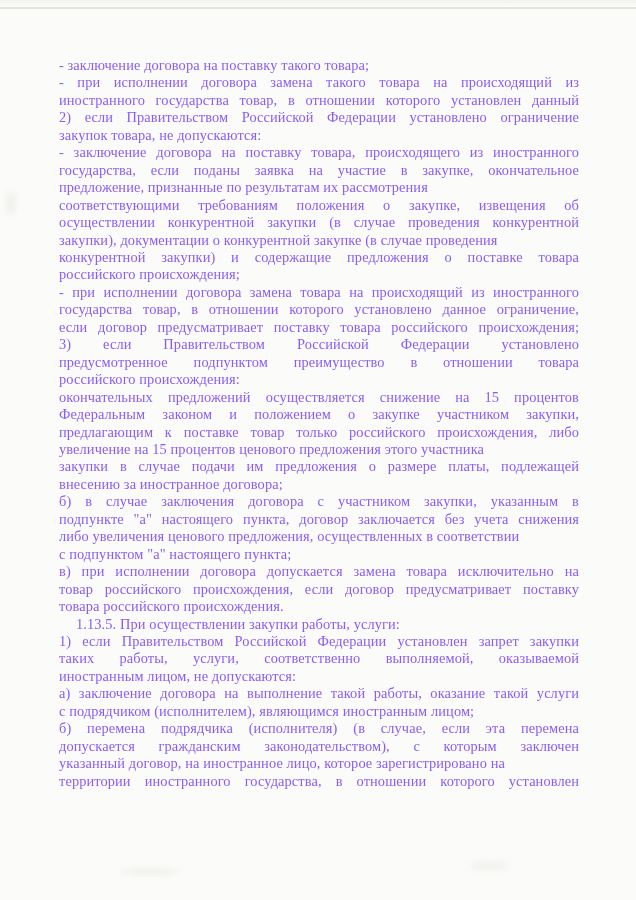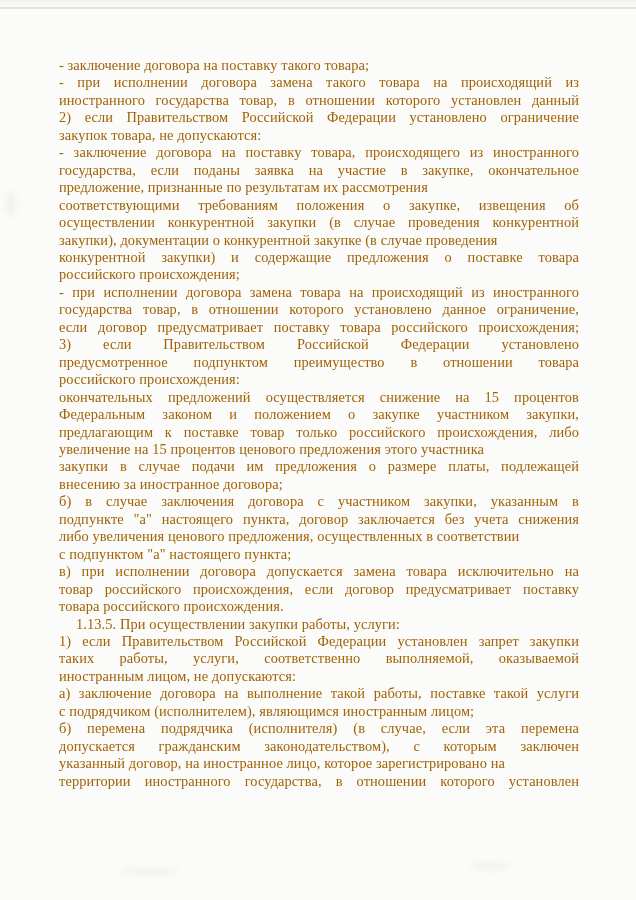--- a/index.html
+++ b/index.html
@@ -36,21 +36,21 @@
   }
   .smudge-1 { left: 6px;   top: 190px; width: 10px; height: 26px; }
   .smudge-2 { left: 470px; top: 862px; width: 40px; height: 8px;  }
   .smudge-3 { left: 120px; top: 868px; width: 60px; height: 7px;  }
 
   .page-text {
     position: absolute;
     left: 59px;
     top: 57px;
     width: 520px;
-    color: #a16207;
+    color: #8b5cf6;
     font-size: 14.4px;
     line-height: 17.45px;
     letter-spacing: 0.1px;
   }
   .line {
     white-space: normal;
     text-align: left;
   }
   
   .line.j {
@@ -102,19 +102,19 @@
   <div class="line j">подпункте "а" настоящего пункта, договор заключается без учета снижения</div>
   <div class="line">либо увеличения ценового предложения, осуществленных в соответствии</div>
   <div class="line">с подпунктом "а" настоящего пункта;</div>
   <div class="line j">в) при исполнении договора допускается замена товара исключительно на</div>
   <div class="line j">товар российского происхождения, если договор предусматривает поставку</div>
   <div class="line">товара российского происхождения.</div>
   <div class="line ind">1.13.5. При осуществлении закупки работы, услуги:</div>
   <div class="line j">1) если Правительством Российской Федерации установлен запрет закупки</div>
   <div class="line j">таких работы, услуги, соответственно выполняемой, оказываемой</div>
   <div class="line">иностранным лицом, не допускаются:</div>
-  <div class="line j">а) заключение договора на выполнение такой работы, поставке такой услуги</div>
+  <div class="line j">а) заключение договора на выполнение такой работы, оказание такой услуги</div>
   <div class="line">с подрядчиком (исполнителем), являющимся иностранным лицом;</div>
   <div class="line j">б) перемена подрядчика (исполнителя) (в случае, если эта перемена</div>
   <div class="line j">допускается гражданским законодательством), с которым заключен</div>
   <div class="line">указанный договор, на иностранное лицо, которое зарегистрировано на</div>
   <div class="line j">территории иностранного государства, в отношении которого установлен</div>
 </div>
 
 </body></html>

